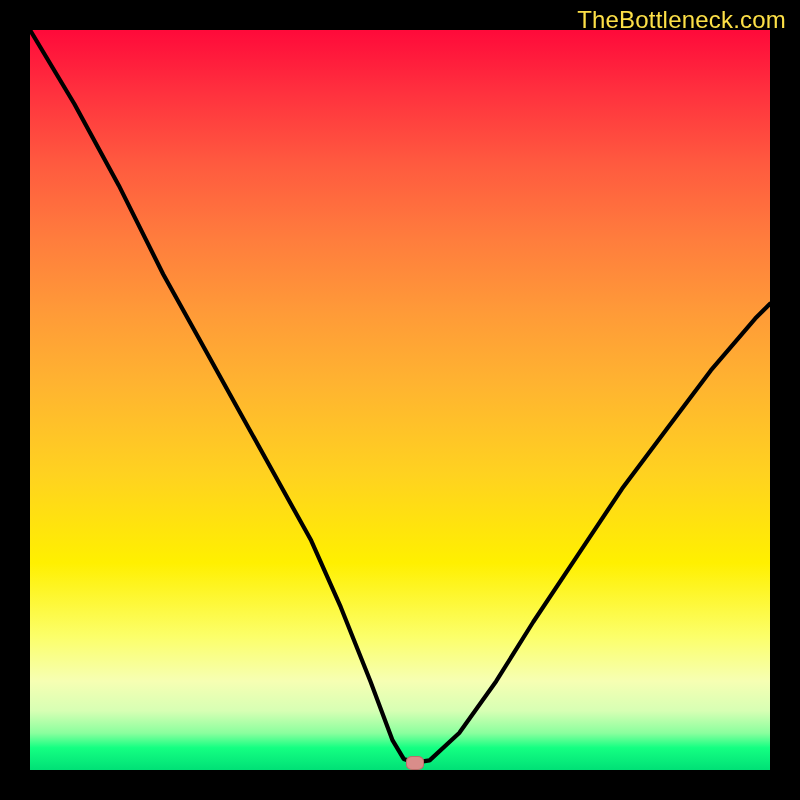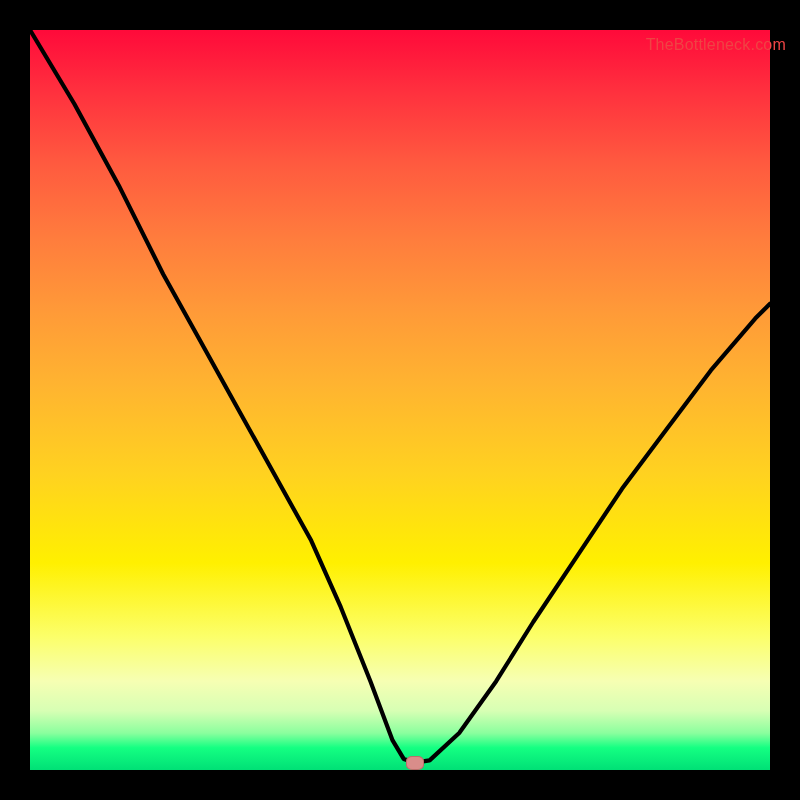--- a/index.html
+++ b/index.html
@@ -53,24 +53,23 @@
     height: 12px;
     border-radius: 6px / 5px;
     background: #d98d8a;
     border: 1px solid #b96e6b;
     transform: translate(-50%, -50%);
   }
   .watermark {
     position: absolute;
     top: 6px;
     right: 14px;
-    color: #ef4444;
-    font-size: 16px;
+    color: #fde047;
+    font-size: 24px;
     letter-spacing: 0.2px;
-    margin-top: 30px;
   }
 </style>
 </head>
 <body>
 
 <div class="frame">
   <div class="plot-area">
     <svg viewBox="0 0 740 740" preserveAspectRatio="none">
       <path id="curve-path" fill="none" stroke="#000" stroke-width="4.2" stroke-linecap="round" stroke-linejoin="round" d="M0.0 0.0 L44.4 74.0 L88.8 155.4 L133.2 244.2 L170.2 310.8 L207.2 377.4 L244.2 444.0 L281.2 510.6 L310.8 577.2 L340.4 651.2 L362.6 710.4 L373.7 728.9 L384.8 732.6 L399.6 730.4 L429.2 703.0 L466.2 651.2 L503.2 592.0 L547.6 525.4 L592.0 458.8 L636.4 399.6 L680.8 340.4 L725.2 288.6 L740.0 273.8"></path>
     </svg>

